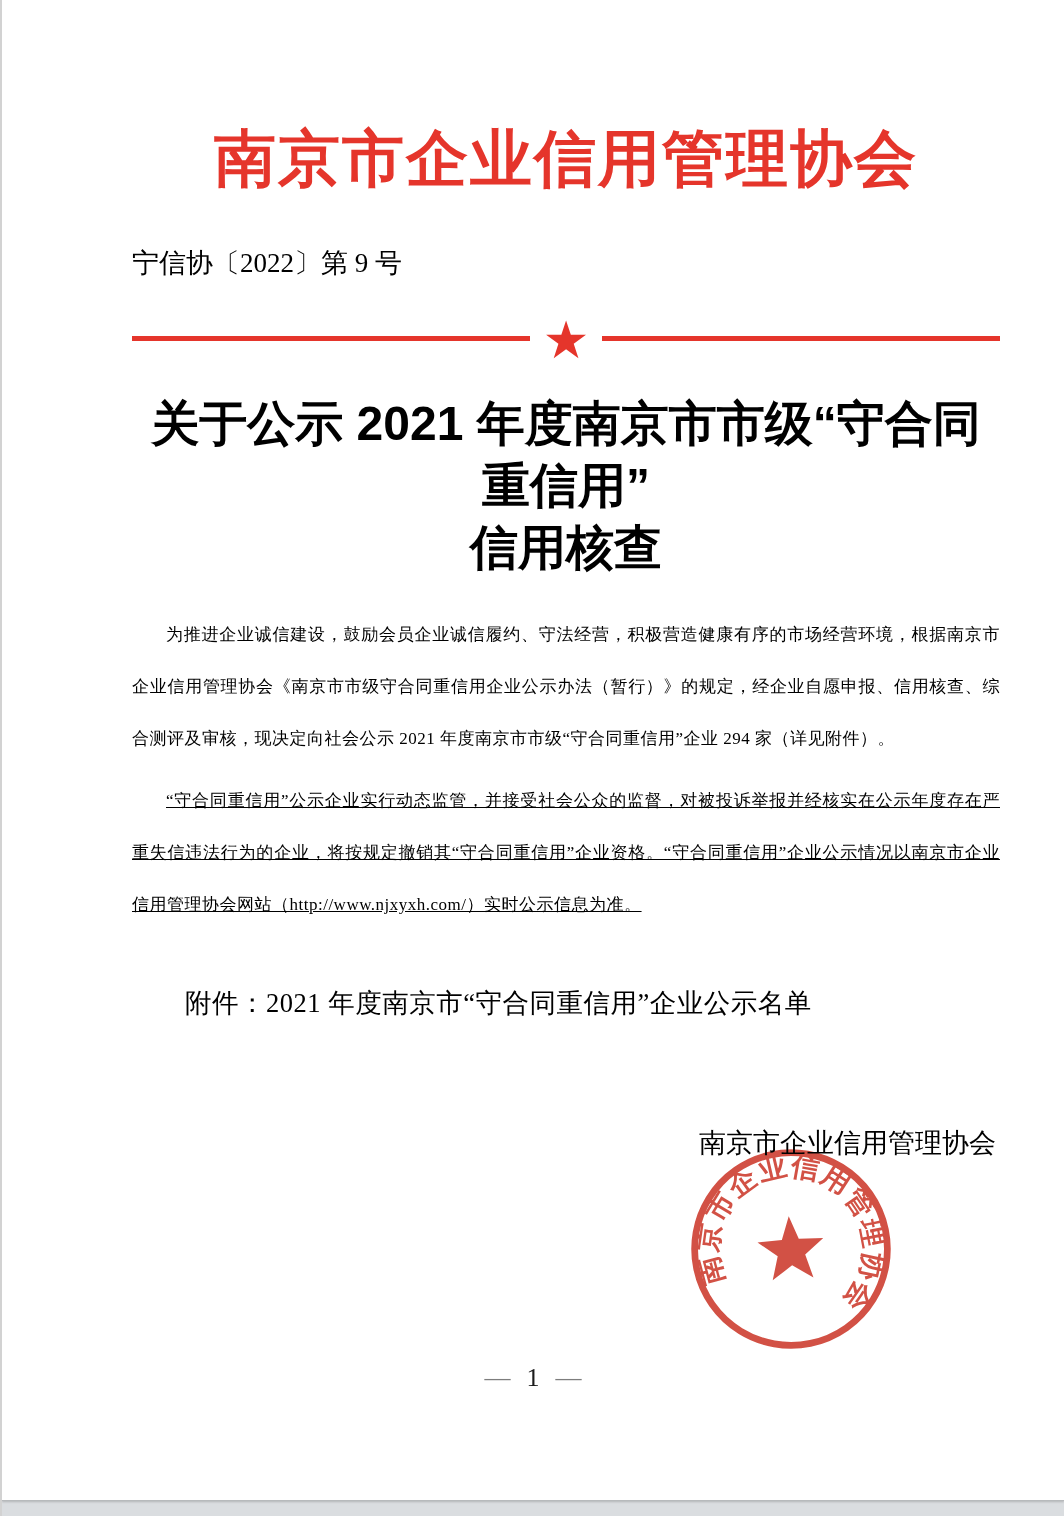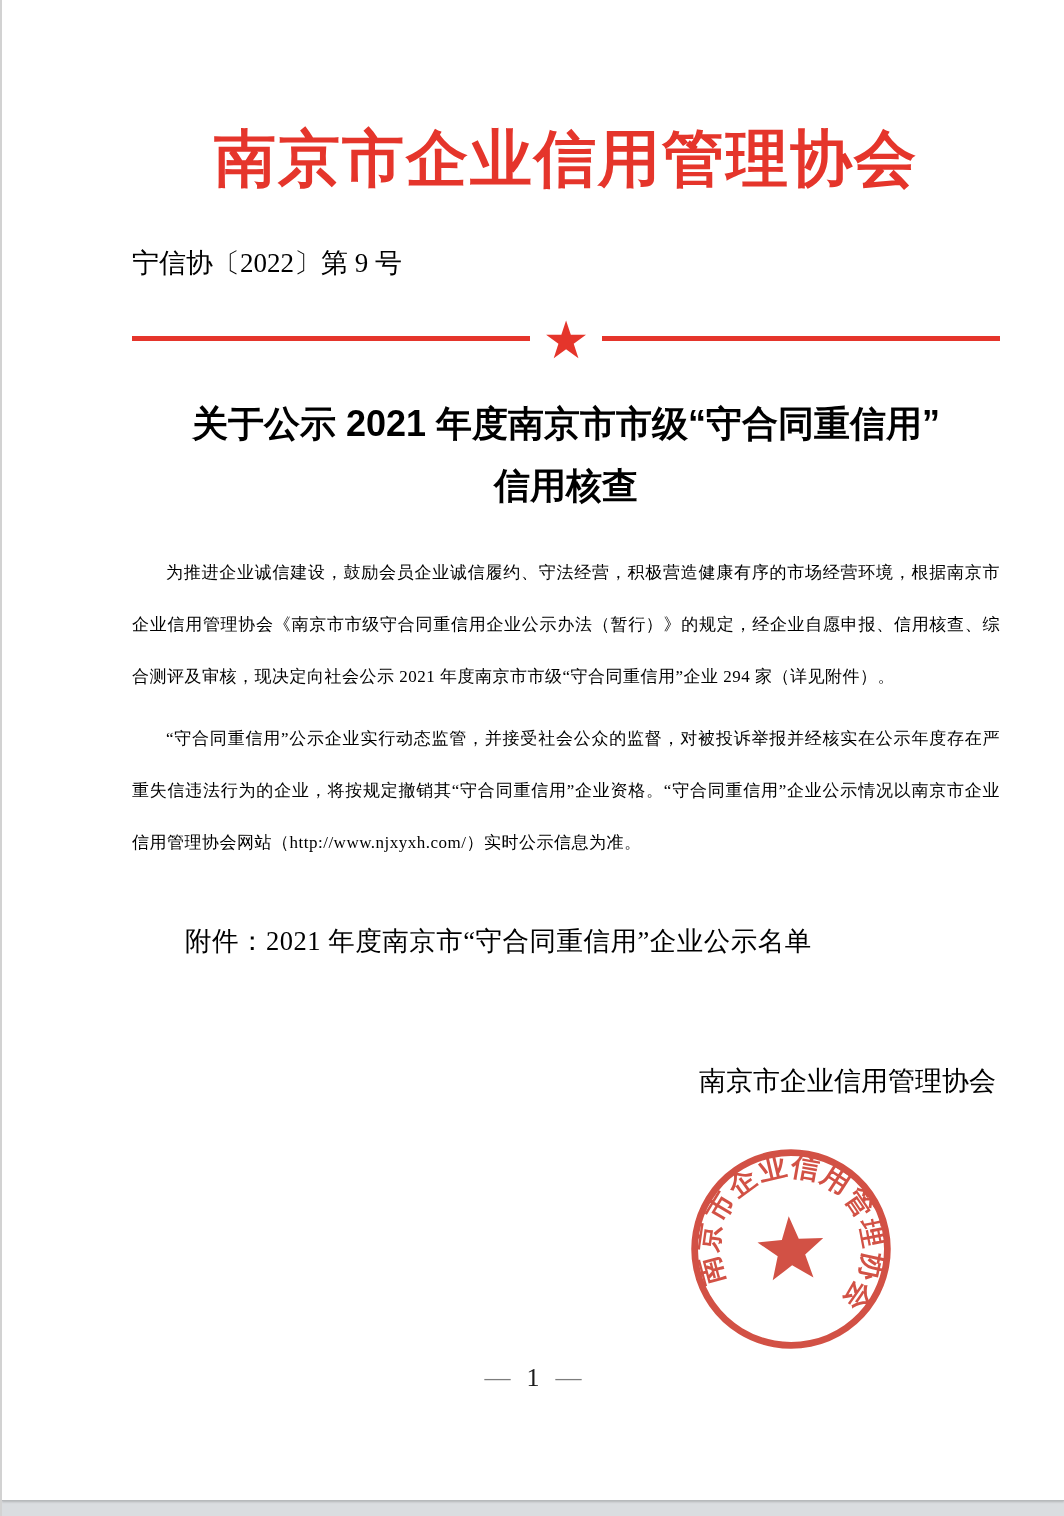--- a/index.html
+++ b/index.html
@@ -37,29 +37,29 @@
   }
   .divider .seg { flex: 1; height: 5px; background: #e5352b; }
   .divider .star {
     color: #e5352b; font-size: 52px; line-height: 52px;
     margin: 0 13px; transform: translateY(1px);
     font-family: "DejaVu Sans", sans-serif;
   }
   .doc-title {
     margin: 52px 0 0 0; text-align: center;
     font-family: "Liberation Sans", "DejaVu Sans", sans-serif;
-    font-weight: 900; font-size: 36px; line-height: 62px; color: #000;
+    font-weight: 900; font-size: 48px; line-height: 62px; color: #000;
   }
   .body-text {
     margin-top: 30px;
     font-size: 17px; line-height: 52px; letter-spacing: .5px;
     text-align: justify; text-justify: inter-ideograph;
   }
   .body-text p { margin: 0; text-indent: 2em; }
-  .body-text p + p { margin-top: 10px; }
+  .body-text p + p { margin-top: 10px; text-decoration: underline; }
   .attachment-line {
     margin-top: 46px; text-indent: 2em;
     font-size: 26.5px; line-height: 52px; letter-spacing: .5px;
   }
   .sig-block { margin-top: 88px; position: relative; }
   .sig-org {
     text-align: right; padding-right: 4px;
     font-size: 27px; line-height: 52px; position: relative; z-index: 2;
   }
   .sig-date {

